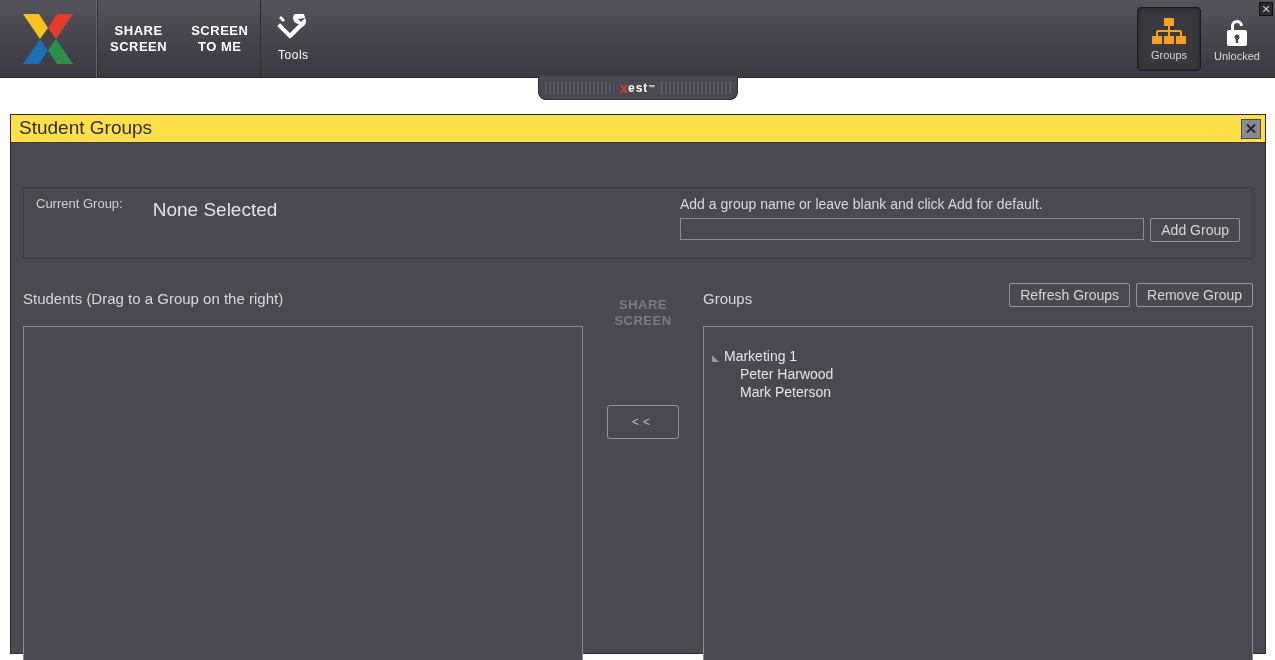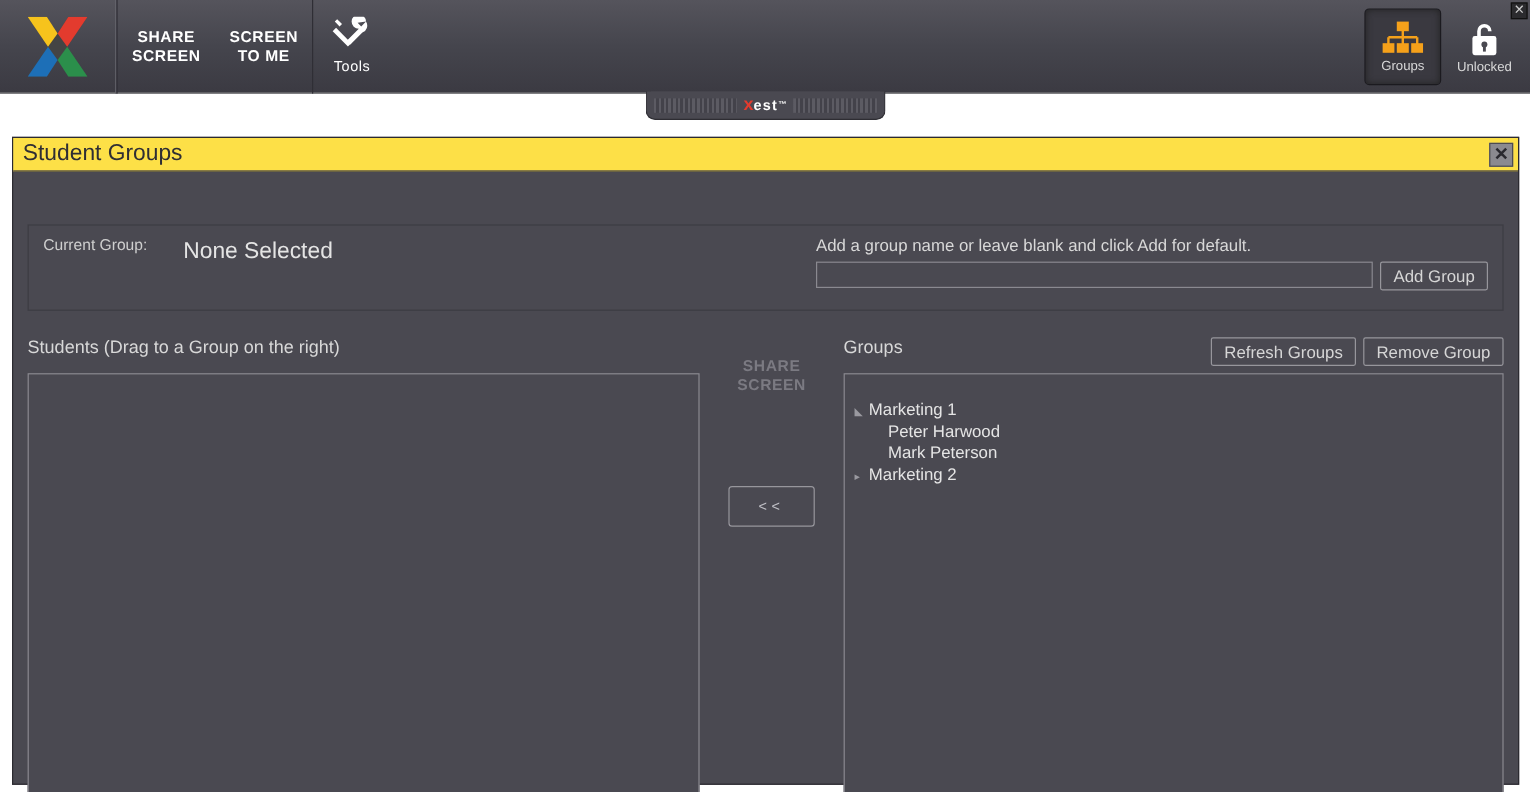--- a/index.html
+++ b/index.html
@@ -136,22 +136,22 @@
     color:#d6d6d6; font-size:14px; padding:3px 10px;
     cursor:pointer; border-radius:2px;
   }
 
   .body-grid {
     display:grid;
     grid-template-columns: 560px 120px 1fr;
     height:392px;
   }
   .col-header-row {
-    display:flex; align-items:flex-start; justify-content:space-between;
-    height:26px; margin-bottom:4px;
+    display:flex; align-items:flex-end; justify-content:space-between;
+    height:26px; margin-bottom:19px;
   }
   .col-label { font-size:15px; color:#d8d8d8; }
   .grp-buttons { display:flex; gap:6px; }
 
   .listbox {
     border:1px solid #8a8990;
     background:#4a4951;
     height:360px;
     overflow:auto;
     font-size:14px;
@@ -307,19 +307,18 @@
           <span class="col-label">Groups</span>
           <div class="grp-buttons">
             <button class="btn">Refresh Groups</button>
             <button class="btn">Remove Group</button>
           </div>
         </div>
         <div class="listbox" id="groups-tree">
             <div class="tree-item tree-group"><span class="tree-expander">◣</span><span>Marketing 1</span></div>
             <div class="tree-item tree-child">Peter Harwood</div>
             <div class="tree-item tree-child">Mark Peterson</div>
-            <div class="tree-item tree-group"><span class="tree-expander">▸</span><span>Marketing 2</span></div>
           </div>
       </div>
 
     </div>
   </div>
 </div>
 
 </body></html>

